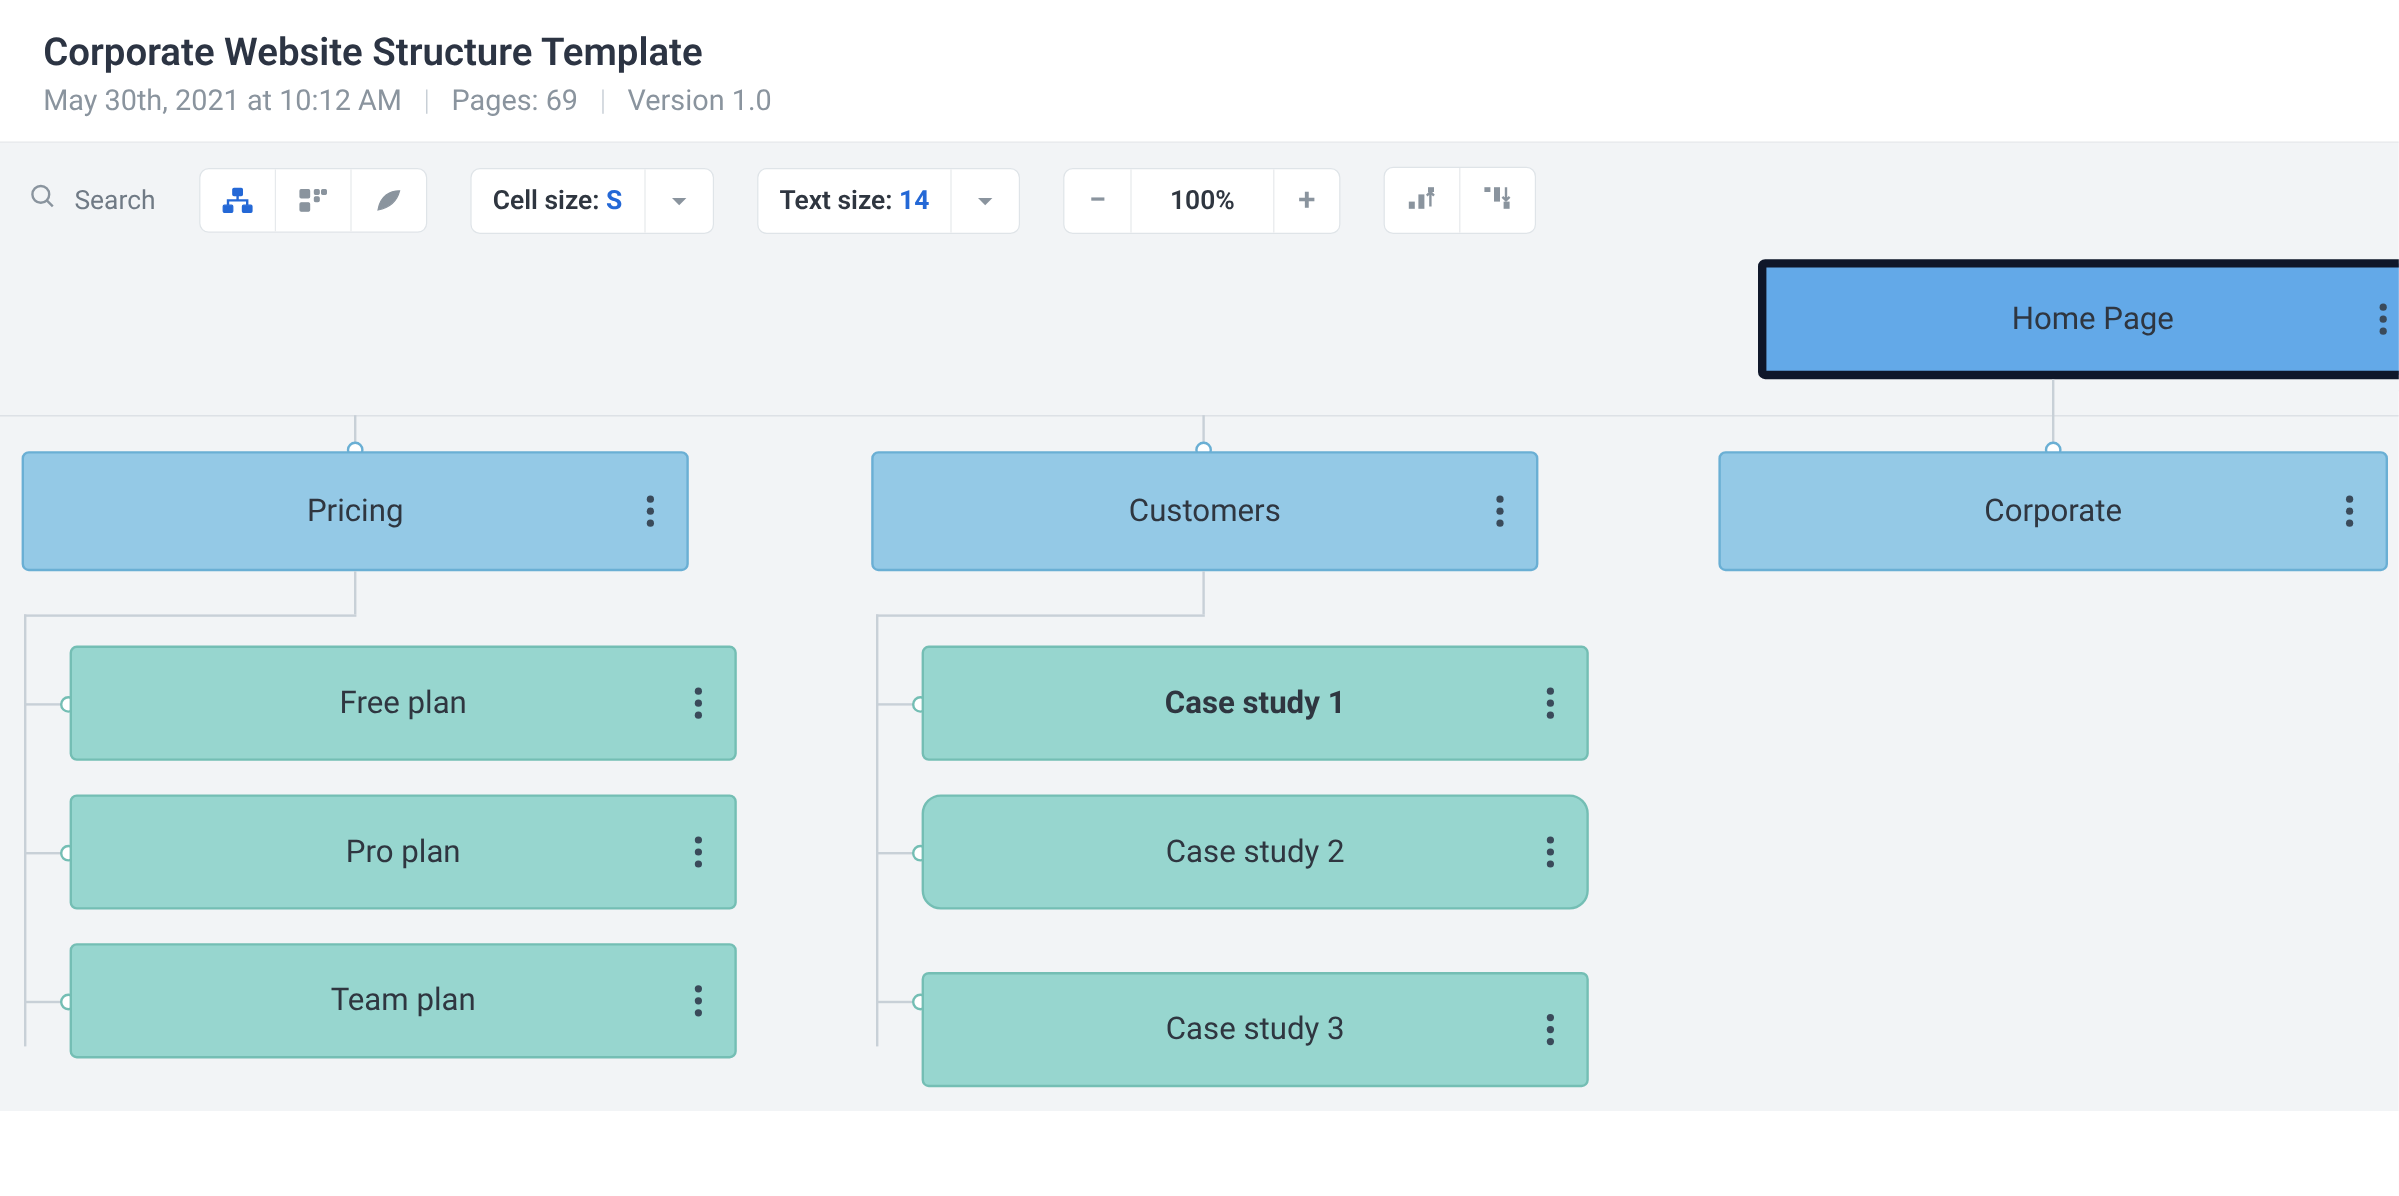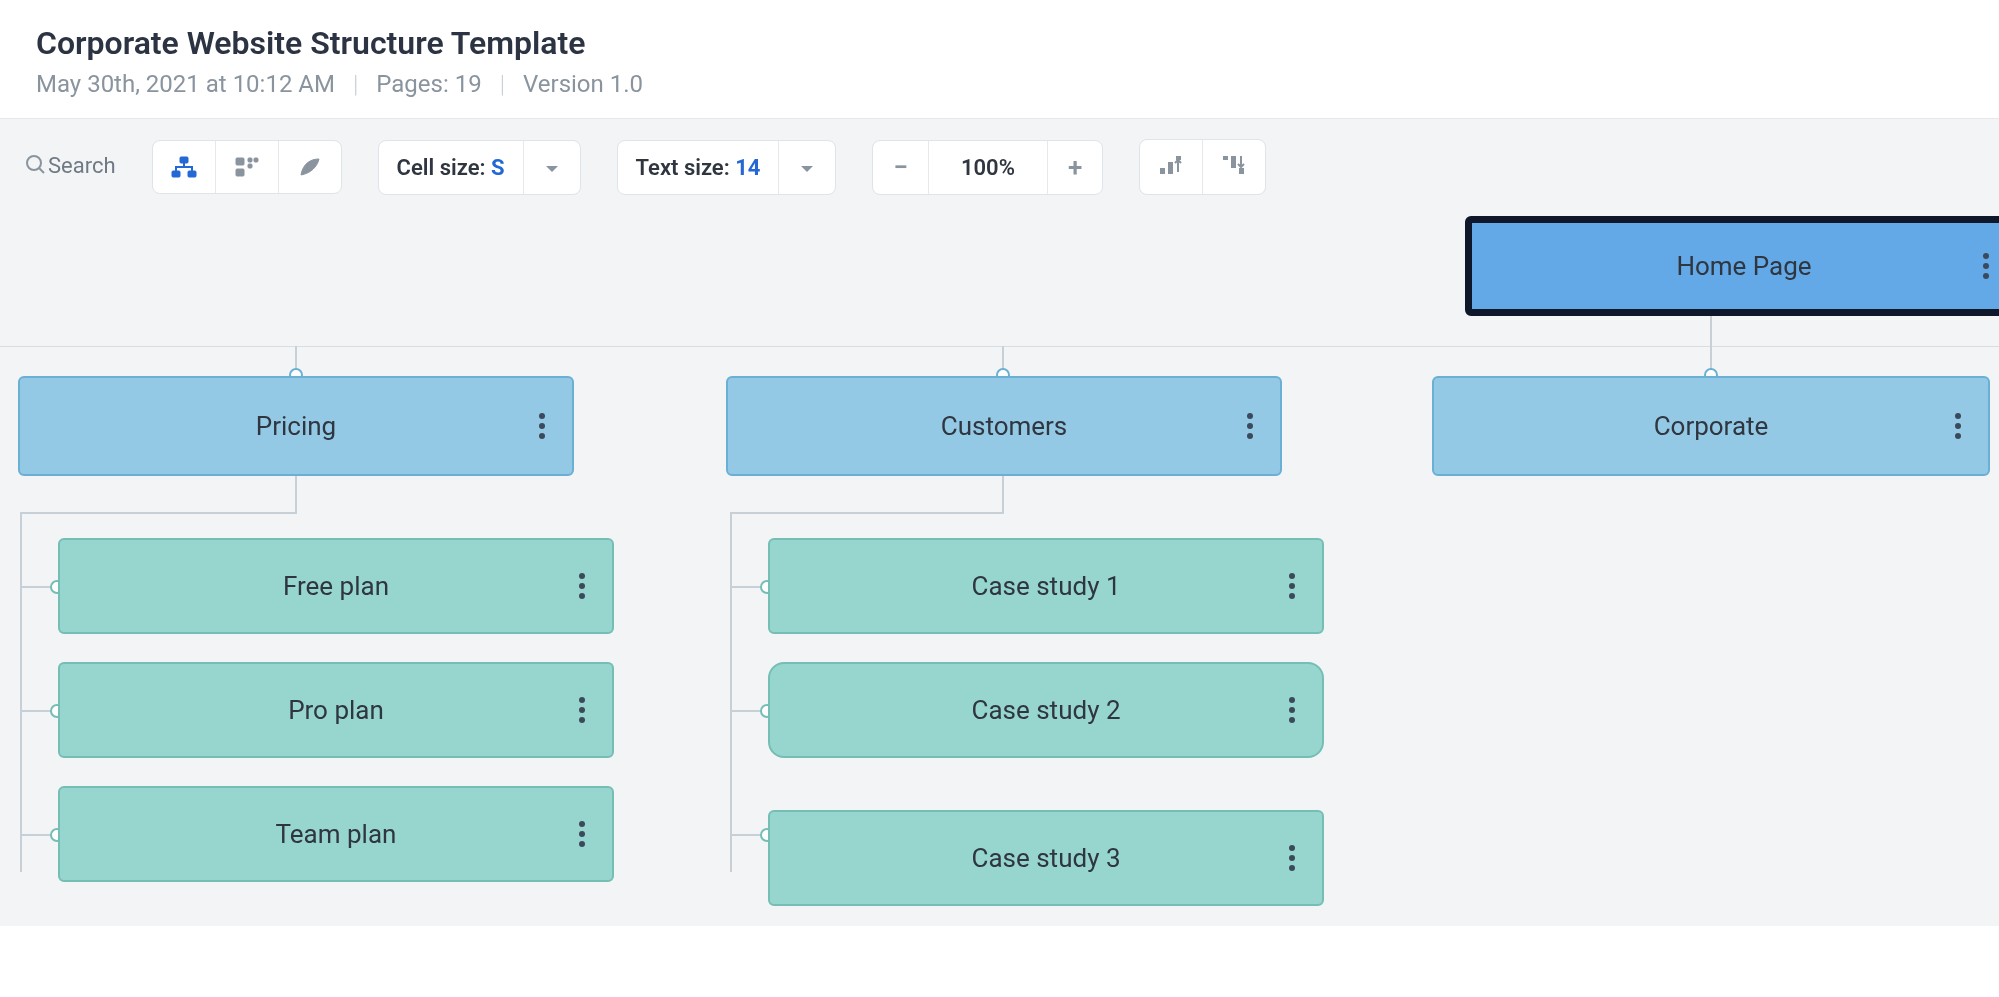--- a/index.html
+++ b/index.html
@@ -38,21 +38,22 @@
     padding: 20px 24px 130px 24px;
     position: relative;
   }
   .toolbar {
     display: flex;
     align-items: center;
     gap: 36px;
   }
   .search {
     display: flex;
-    align-items: flex-start;
+    align-items: center;
+    gap: 14px;
     color: #707a85;
     font-size: 22px;
     cursor: pointer;
   }
   .search svg { width: 24px; height: 24px; stroke: #8a949e; }
   .seg-group {
     display: flex;
     background: #ffffff;
     border: 1px solid #dfe4e8;
     border-radius: 8px;
@@ -202,21 +203,21 @@
 </head>
 <body>
 
 <div class="header">
   <h1 class="title">Corporate Website Structure Template</h1>
   <div class="meta">
     <span>May 30th, 2021 at 10:12 AM</span>
     <span class="sep">|</span>
     <span>
       <span>Pages:</span>
-      <span>19</span>
+      <span>69</span>
     </span>
     <span class="sep">|</span>
     <span>Version 1.0</span>
   </div>
 </div>
 
 <div class="toolbar-wrap">
   <div class="toolbar">
     <div class="search">
       <span>
@@ -391,21 +392,21 @@
   <div class="connector" style="left:1002px; top:260px; width:2px; height:36px;"></div>
   <div class="connector" style="left:730px; top:296px; width:274px; height:2px;"></div>
   <div class="connector" style="left:730px; top:296px; width:2px; height:360px;"></div>
   <div class="connector" style="left:730px; top:370px; width:38px; height:2px;"></div>
   <div class="dot leaf-dot" style="left:760px; top:364px;"></div>
   <div class="connector" style="left:730px; top:494px; width:38px; height:2px;"></div>
   <div class="dot leaf-dot" style="left:760px; top:488px;"></div>
   <div class="connector" style="left:730px; top:618px; width:38px; height:2px;"></div>
   <div class="dot leaf-dot" style="left:760px; top:612px;"></div>
 
-  <div class="node leaf" style="left:768px; top:322px; width:556px; height:96px;">
+  <div class="node leaf" style="left:768px; top:322px; width:556px; height:96px;font-weight:bold;">
     <span class="label">Case study 1</span>
     <span class="more">
         <svg viewBox="0 0 8 28">
           <circle cx="4" cy="4" r="3"></circle>
           <circle cx="4" cy="14" r="3"></circle>
           <circle cx="4" cy="24" r="3"></circle>
         </svg>
       </span>
   </div>
   <div class="node leaf" style="left:768px; top:446px; width:556px; height:96px;border-radius:16px;">

